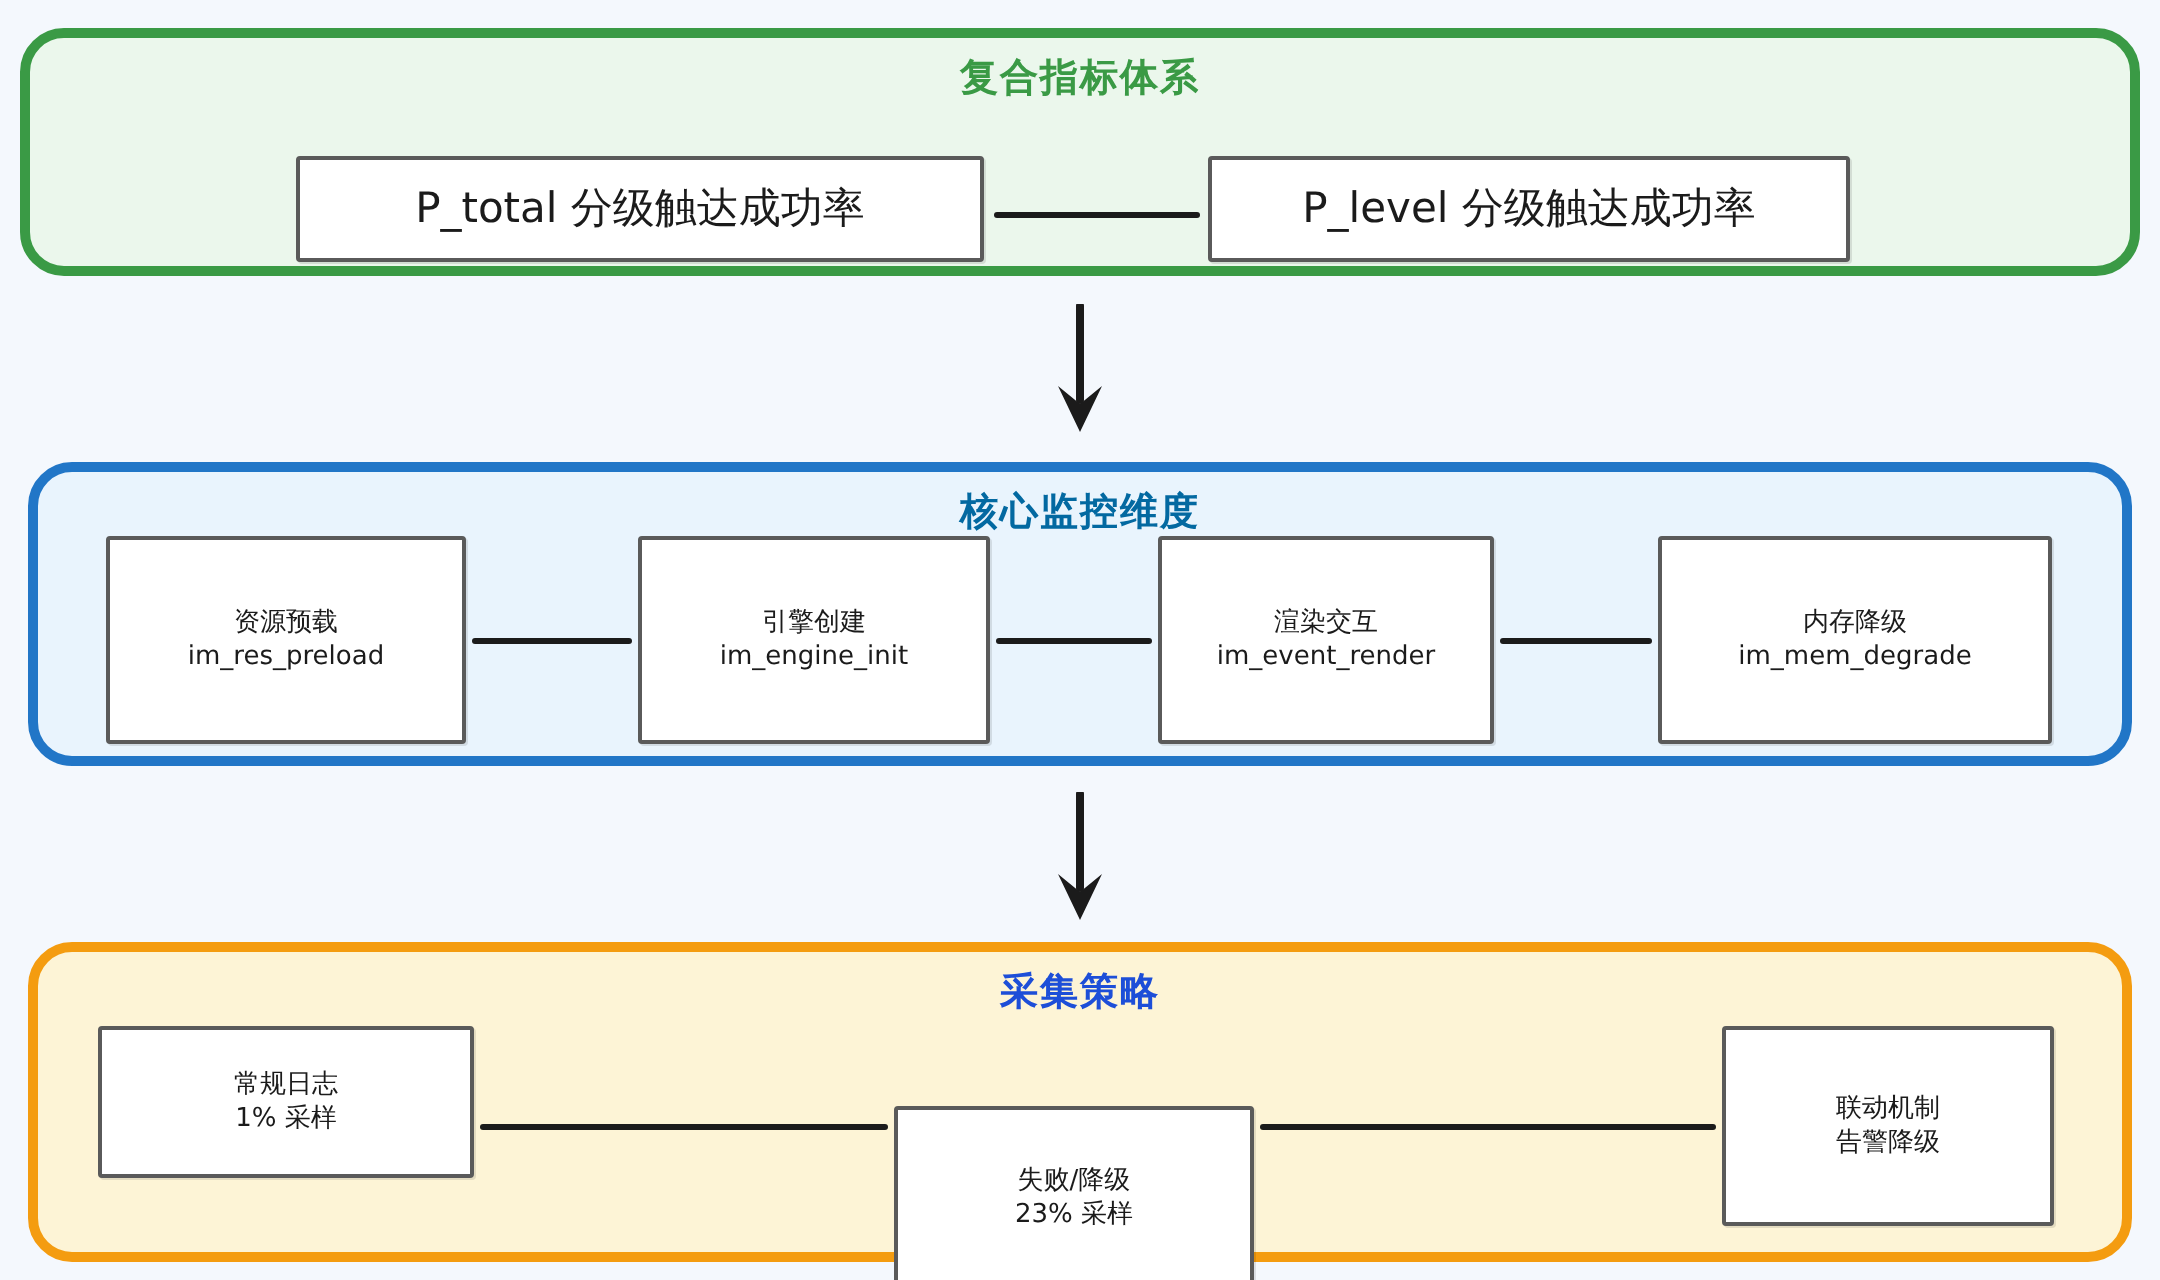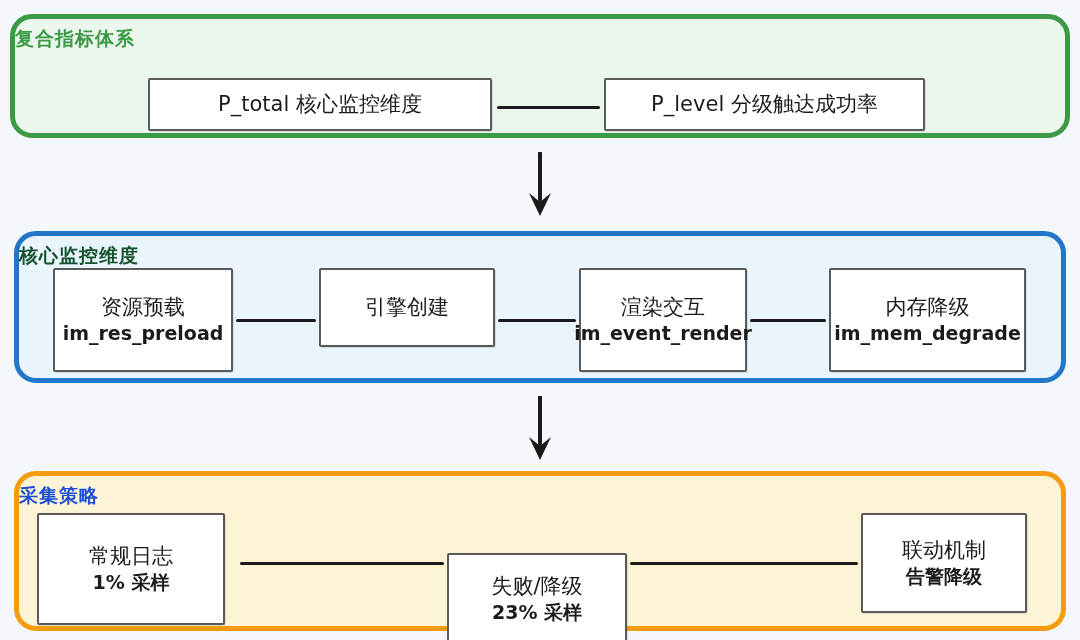--- a/index.html
+++ b/index.html
@@ -26,21 +26,21 @@
     box-sizing: border-box;
     border-radius: 22px;
     border-width: 5px;
     border-style: solid;
   }
   .group-title {
     position: absolute;
     top: 7px;
     left: 0;
     width: 100%;
-    text-align: left;
+    text-align: center;
     font-size: 19px;
     font-weight: bold;
     letter-spacing: 1px;
     font-family: "DejaVu Sans", sans-serif;
   }
 
   #group-metrics {
     left: 10px;
     top: 14px;
     width: 1060px;
@@ -51,21 +51,21 @@
   #group-metrics .group-title { color: #3a9a45; }
 
   #group-dimensions {
     left: 14px;
     top: 231px;
     width: 1052px;
     height: 152px;
     border-color: #2176c7;
     background: #e9f4fd;
   }
-  #group-dimensions .group-title { color: #14532d; }
+  #group-dimensions .group-title { color: #0369a1; }
 
   #group-strategy {
     left: 14px;
     top: 471px;
     width: 1052px;
     height: 160px;
     border-color: #f49c10;
     background: #fdf4d6;
   }
   #group-strategy .group-title { color: #1d4ed8; }
@@ -80,40 +80,40 @@
     display: flex;
     flex-direction: column;
     align-items: center;
     justify-content: center;
     text-align: center;
     color: #1b1b1b;
     font-family: "DejaVu Sans", sans-serif;
     line-height: 1.32;
     box-shadow: 1px 1px 0 rgba(0,0,0,0.10);
   }
-  .node .line1 { font-size: 21px; }
-  .node .line2 { font-size: 19px; font-weight: bold; }
+  .node .line1 { font-size: 13px; }
+  .node .line2 { font-size: 13px; }
   .node.one-line .line1 { font-size: 21px; }
 
   
   #node-p-total {
     left: 133px; top: 59px; width: 344px; height: 53px;
   }
   #node-p-level {
     left: 589px; top: 59px; width: 321px; height: 53px;
   }
 
   
   #node-res-preload { left: 53px;  top: 268px; width: 180px; height: 104px; }
-  #node-engine-init { left: 319px; top: 268px; width: 176px; height: 79px; text-align: right; }
+  #node-engine-init { left: 319px; top: 268px; width: 176px; height: 104px; text-align: right; }
   #node-event-render{ left: 579px; top: 268px; width: 168px; height: 104px; }
   #node-mem-degrade { left: 829px; top: 268px; width: 197px; height: 104px; }
 
   
-  #node-normal-log   { left: 37px;  top: 513px; width: 188px; height: 112px; }
+  #node-normal-log   { left: 49px;  top: 513px; width: 188px; height: 76px; }
   #node-fail-degrade { left: 447px; top: 513px; width: 180px; height: 92px; margin-top: 40px; }
   #node-linkage      { left: 861px; top: 513px; width: 166px; height: 100px; }
 
   
   .hline {
     position: absolute;
     height: 3px;
     background: #1b1b1b;
     border-radius: 2px;
   }
@@ -135,21 +135,21 @@
 </style>
 </head>
 <body>
 
 <div class="canvas">
 
   <div class="group" id="group-metrics">
     <div class="group-title">复合指标体系</div>
 
     <div class="node one-line" id="node-p-total">
-      <span class="line1">P_total 核心监控维度</span>
+      <span class="line1">P_total 分级触达成功率</span>
     </div>
 
     <div class="node one-line" id="node-p-level">
       <span class="line1">P_level 分级触达成功率</span>
     </div>
 
     <div class="hline" id="link-ptotal-plevel"></div>
   </div>
 
   <div class="arrow" id="arrow-metrics-dimensions">
@@ -163,20 +163,21 @@
     <div class="group-title">核心监控维度</div>
   </div>
 
   <div class="node" id="node-res-preload">
     <span class="line1">资源预载</span>
     <span class="line2">im_res_preload</span>
   </div>
 
   <div class="node" id="node-engine-init">
     <span class="line1">引擎创建</span>
+    <span class="line2">im_engine_init</span>
   </div>
 
   <div class="node" id="node-event-render">
     <span class="line1">渲染交互</span>
     <span class="line2">im_event_render</span>
   </div>
 
   <div class="node" id="node-mem-degrade">
     <span class="line1">内存降级</span>
     <span class="line2">im_mem_degrade</span>

